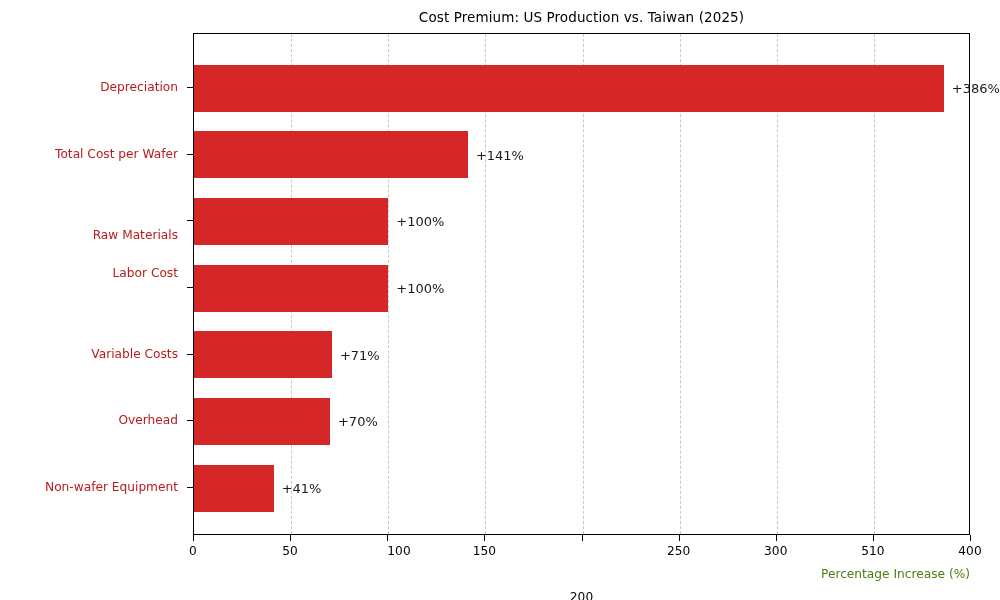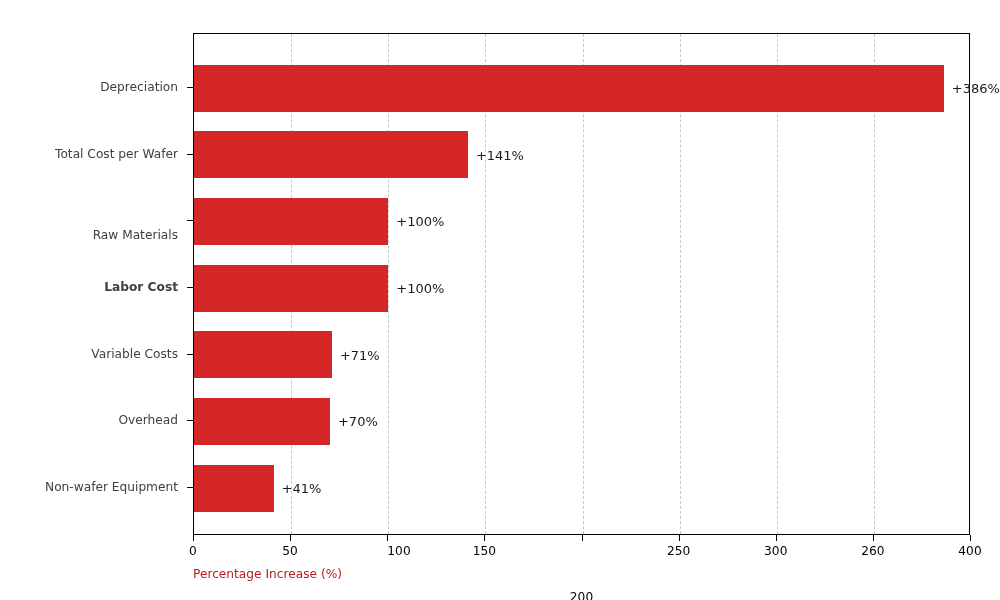--- a/index.html
+++ b/index.html
@@ -76,21 +76,21 @@
     position: absolute;
     left: 0;
     top: 33px;
     width: 193px;
     height: 502px;
   }
   .ytick-label {
     position: absolute;
     right: 15px;
     font-size: 12.2px;
-    color: #404040;
+    color: #b91c1c;
     white-space: nowrap;
     transform: translateY(-50%);
     text-align: left;
   }
   .ytick-mark {
     position: absolute;
     right: 0;
     width: 6px;
     height: 0;
     border-top: 1.1px solid #000000;
@@ -116,40 +116,41 @@
     font-size: 12.2px;
     color: #000000;
     white-space: nowrap;
     transform: translateX(-50%);
   }
   #x-axis-title {
     position: absolute;
     top: 32px;
     left: 0;
     width: 777px;
-    text-align: left;
+    text-align: right;
     font-size: 12.2px;
-    color: #b91c1c;
+    color: #4d7c0f;
     white-space: nowrap;
   }
 </style>
 </head>
 <body>
 
 <div id="figure">
 
+  <div id="chart-title">Cost Premium: US Production vs. Taiwan (2025)</div>
 
   <div id="y-axis">
       <div class="ytick-label" style="top: 54px;">Depreciation</div>
       <div class="ytick-mark" style="top: 54px;"></div>
       <div class="ytick-label" style="top: 120.667px;">Total Cost per Wafer</div>
       <div class="ytick-mark" style="top: 120.667px;"></div>
       <div class="ytick-label" style="top: 202px;">Raw Materials</div>
       <div class="ytick-mark" style="top: 187.333px;"></div>
-      <div class="ytick-label" style="top: 254px; font-weight: bold;">Labor Cost</div>
+      <div class="ytick-label" style="top: 240px;">Labor Cost</div>
       <div class="ytick-mark" style="top: 254px;"></div>
       <div class="ytick-label" style="top: 320.667px;">Variable Costs</div>
       <div class="ytick-mark" style="top: 320.667px;"></div>
       <div class="ytick-label" style="top: 387.333px;">Overhead</div>
       <div class="ytick-mark" style="top: 387.333px;"></div>
       <div class="ytick-label" style="top: 454px;">Non-wafer Equipment</div>
       <div class="ytick-mark" style="top: 454px;"></div>
     </div>
 
   <div id="plot-area">
@@ -190,18 +191,18 @@
       <div class="xtick-label" style="left: 186px; margin-left: 20px;">100</div>
       <div class="xtick-mark" style="left: 291.375px;"></div>
       <div class="xtick-label" style="left: 291.375px;">150</div>
       <div class="xtick-mark" style="left: 388.5px;"></div>
       <div class="xtick-label" style="left: 388.5px; margin-top: 46px;">200</div>
       <div class="xtick-mark" style="left: 485.625px;"></div>
       <div class="xtick-label" style="left: 485.625px;">250</div>
       <div class="xtick-mark" style="left: 582.75px;"></div>
       <div class="xtick-label" style="left: 582.75px;">300</div>
       <div class="xtick-mark" style="left: 679.875px;"></div>
-      <div class="xtick-label" style="left: 679.875px;">260</div>
+      <div class="xtick-label" style="left: 679.875px;">510</div>
       <div class="xtick-mark" style="left: 777px;"></div>
       <div class="xtick-label" style="left: 777px;">400</div>
     </div>
 
 </div>
 
 </body></html>

